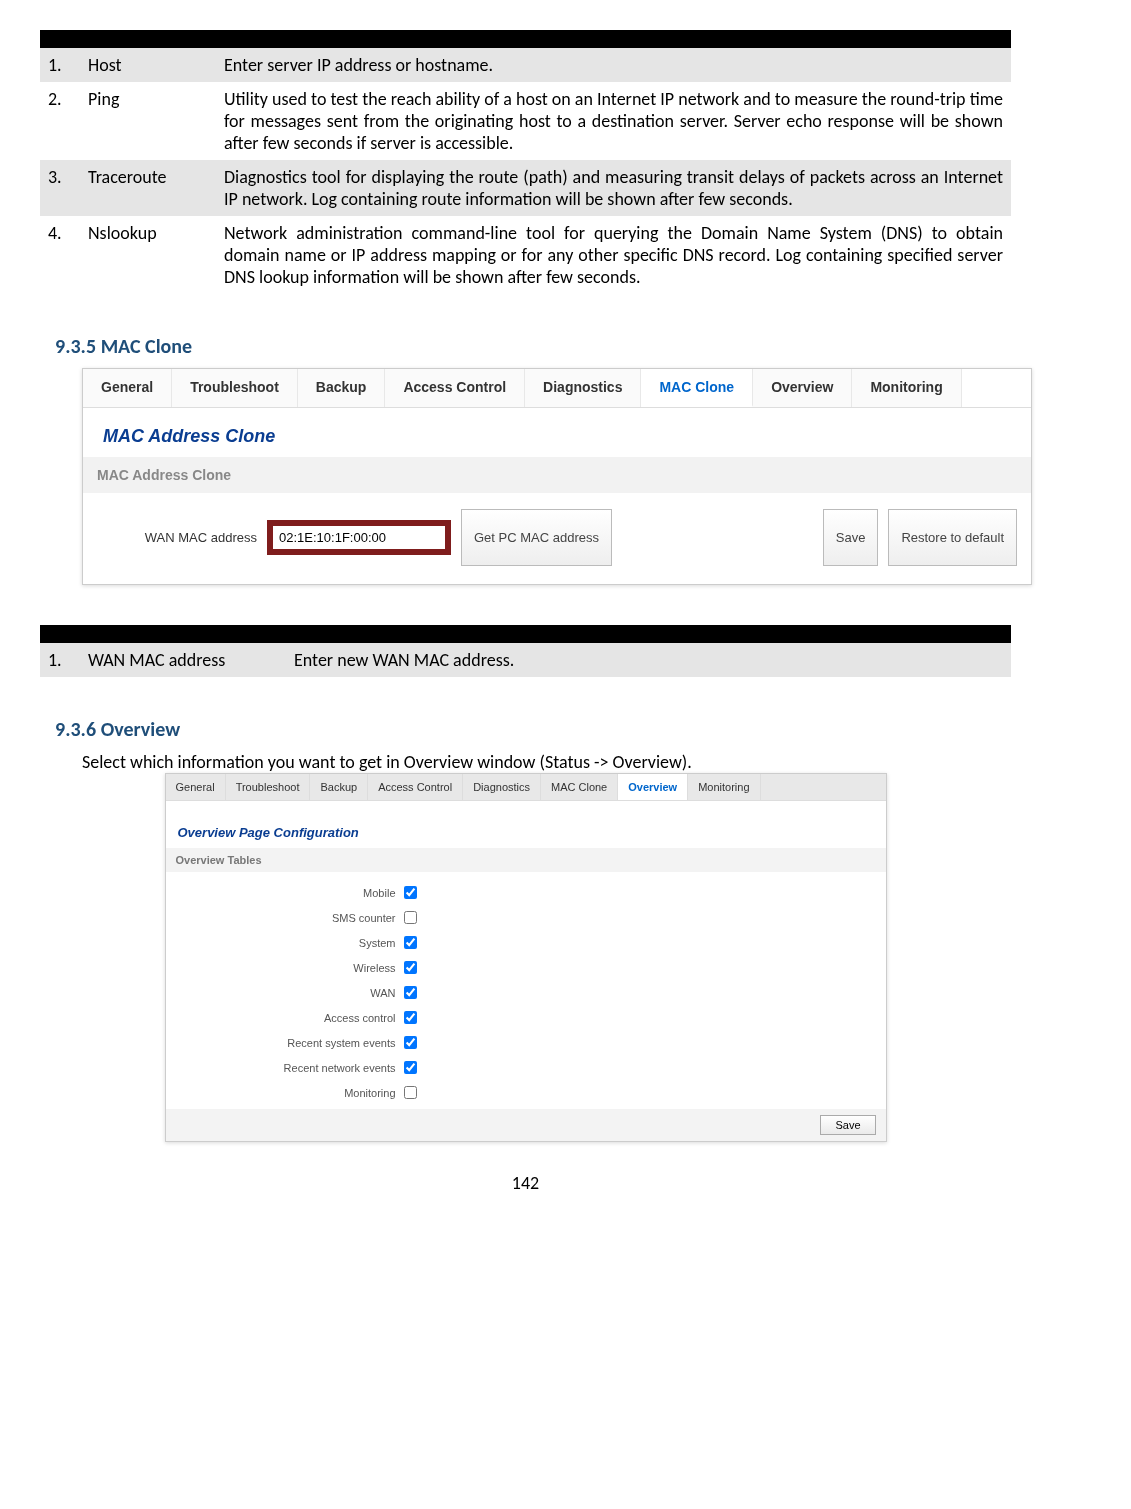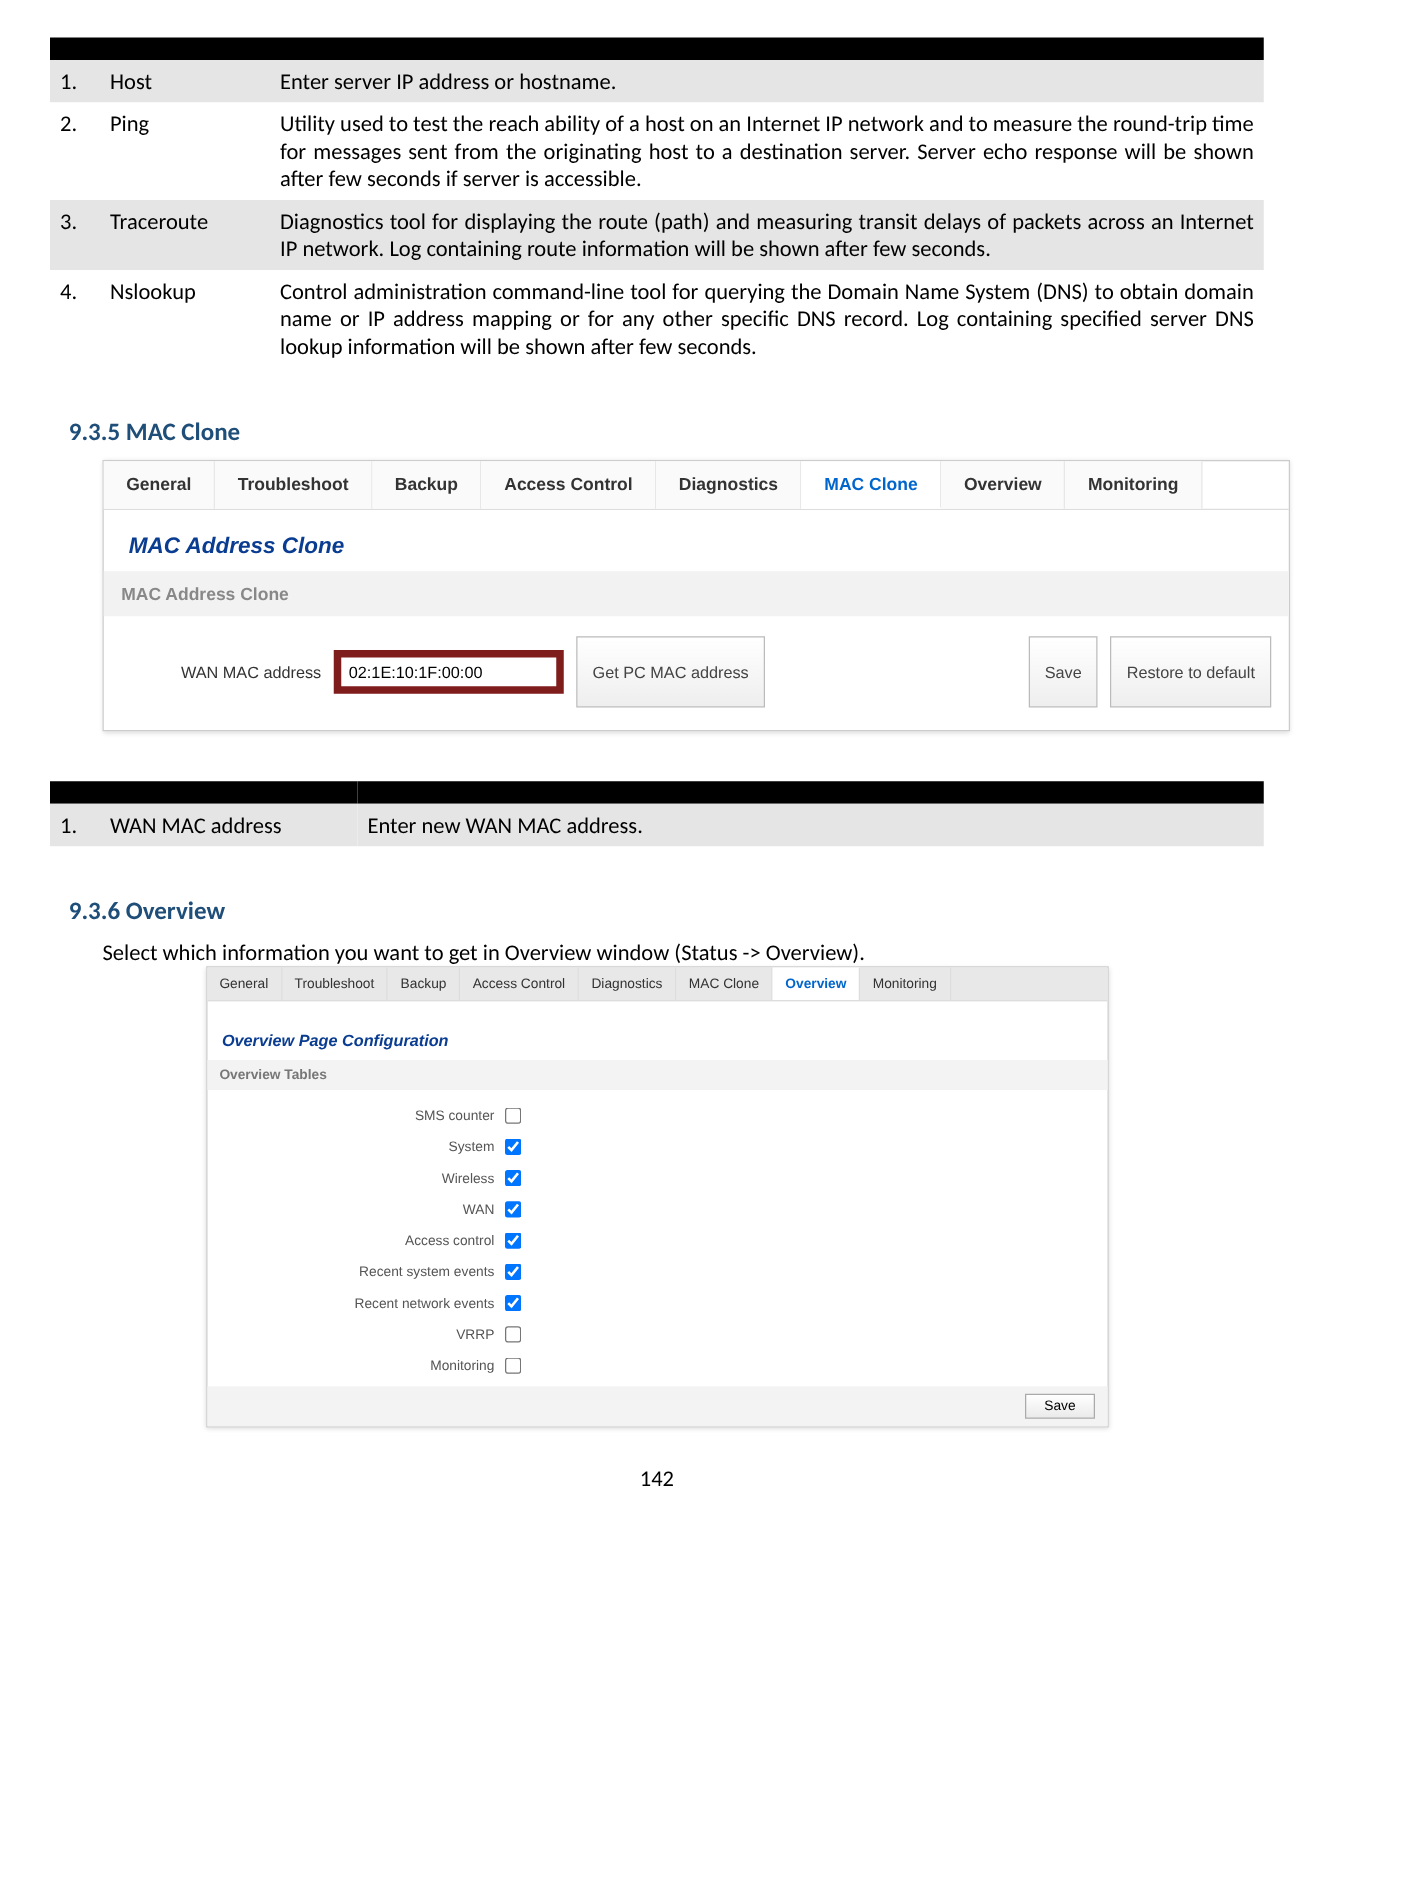--- a/index.html
+++ b/index.html
@@ -155,21 +155,21 @@
         <td class="descj">Utility used to test the reach ability of a host on an Internet IP network and to measure the round-trip time for messages sent from the originating host to a destination server. Server echo response will be shown after few seconds if server is accessible.</td>
       </tr>
       <tr class="odd">
         <td class="num">3.</td>
         <td class="name">Traceroute</td>
         <td class="descj">Diagnostics tool for displaying the route (path) and measuring transit delays of packets across an Internet IP network. Log containing route information will be shown after few seconds.</td>
       </tr>
       <tr class="even">
         <td class="num">4.</td>
         <td class="name">Nslookup</td>
-        <td class="descj">Control administration command-line tool for querying the Domain Name System (DNS) to obtain domain name or IP address mapping or for any other specific DNS record. Log containing specified server DNS lookup information will be shown after few seconds.</td>
+        <td class="descj">Network administration command-line tool for querying the Domain Name System (DNS) to obtain domain name or IP address mapping or for any other specific DNS record. Log containing specified server DNS lookup information will be shown after few seconds.</td>
       </tr>
     </tbody>
 </table>
 
 <div class="section-heading">
   <span>9.3.5</span>
   <span>MAC Clone</span>
 </div>
 
 <div class="fig-mac">
@@ -226,20 +226,24 @@
       <div class="tab2">Access Control</div>
       <div class="tab2">Diagnostics</div>
       <div class="tab2">MAC Clone</div>
       <div class="tab2 active">Overview</div>
       <div class="tab2">Monitoring</div>
     </div>
   <div class="ov-title">Overview Page Configuration</div>
   <div class="ov-section-label">Overview Tables</div>
   <div class="ov-rows" id="ovRows">
       <div class="ov-row">
+        <span class="lbl">Mobile</span>
+        <input type="checkbox" checked="" style="">
+      </div>
+      <div class="ov-row">
         <span class="lbl">SMS counter</span>
         <input type="checkbox" style="">
       </div>
       <div class="ov-row">
         <span class="lbl">System</span>
         <input type="checkbox" checked="" style="">
       </div>
       <div class="ov-row">
         <span class="lbl">Wireless</span>
         <input type="checkbox" checked="" style="">
@@ -252,24 +256,20 @@
         <span class="lbl">Access control</span>
         <input type="checkbox" checked="" style="">
       </div>
       <div class="ov-row">
         <span class="lbl">Recent system events</span>
         <input type="checkbox" checked="" style="">
       </div>
       <div class="ov-row">
         <span class="lbl">Recent network events</span>
         <input type="checkbox" checked="" style="">
-      </div>
-      <div class="ov-row">
-        <span class="lbl">VRRP</span>
-        <input type="checkbox" style="">
       </div>
       <div class="ov-row">
         <span class="lbl">Monitoring</span>
         <input type="checkbox" style="">
       </div>
     </div>
   <div class="ov-save-bar">
     <button>Save</button>
   </div>
 </div>

